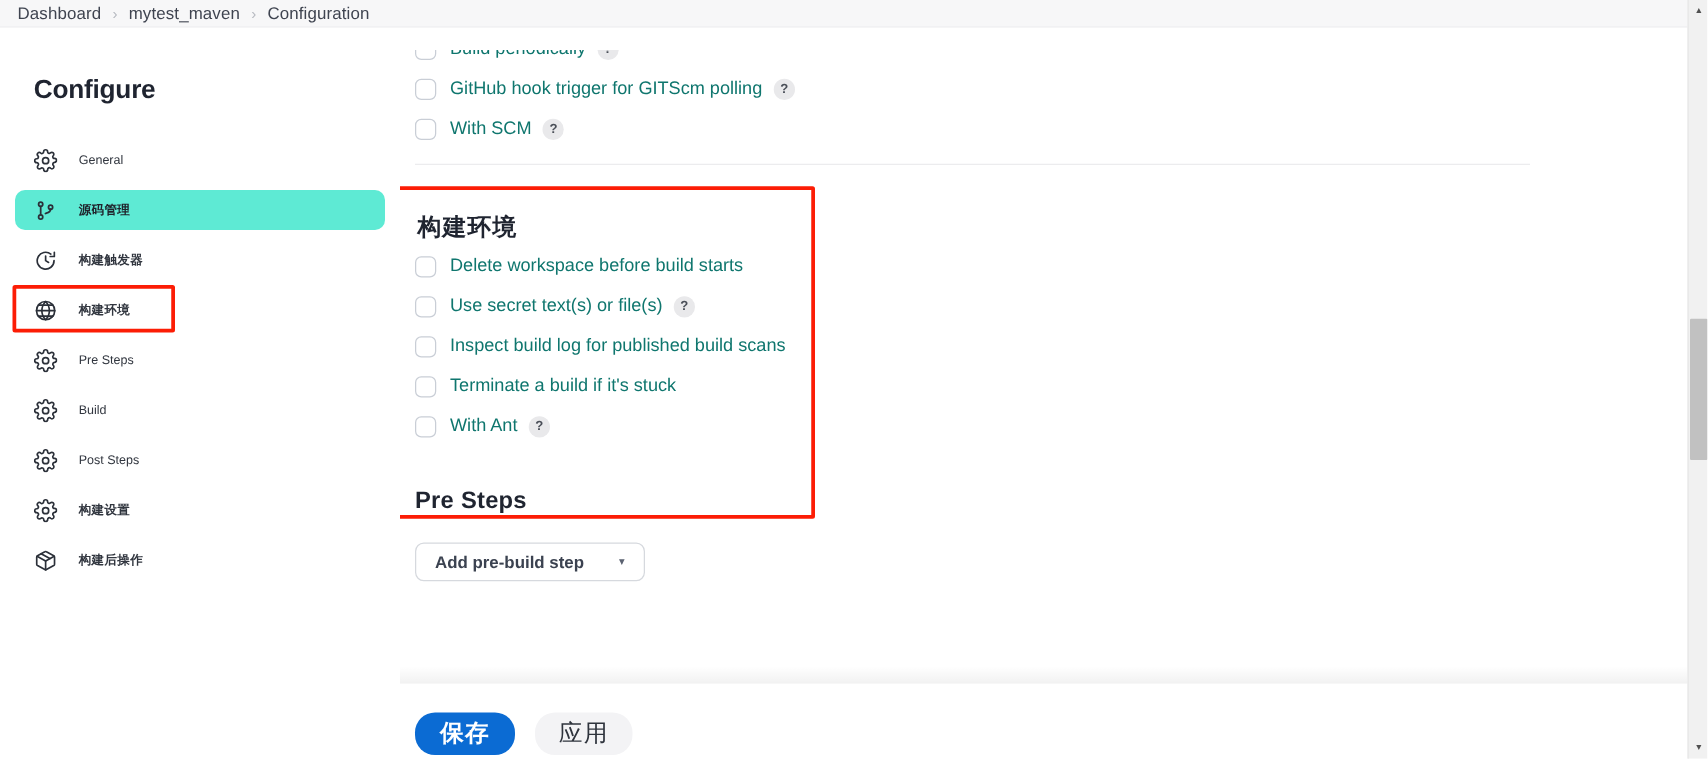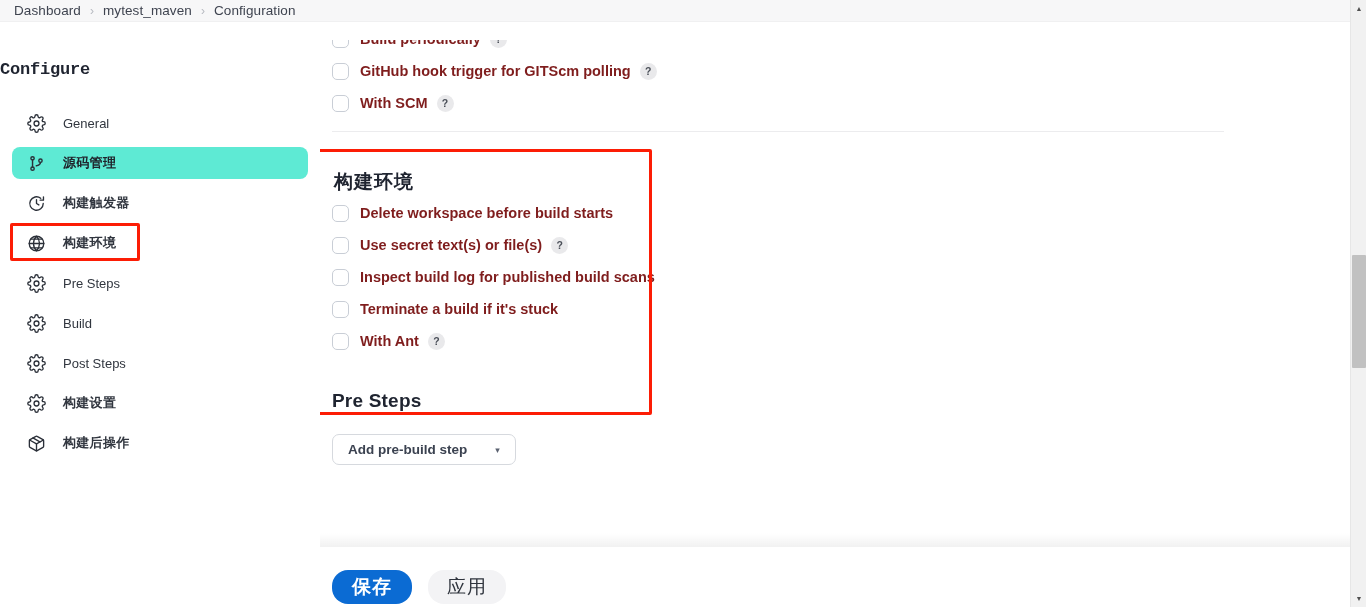--- a/index.html
+++ b/index.html
@@ -48,26 +48,26 @@
   }
 
   
   .sidebar {
     position: absolute; left: 0; top: 0;
     width: 320px; height: 567px;
     background: #ffffff;
     padding-top: 20px;
   }
   .side-title {
-    font-size: 17px;
+    font-size: 21px;
     font-weight: bold;
     color: #1f2430;
+    padding-left: 27px;
     letter-spacing: -.2px;
     margin-bottom: 28px;
-    font-family: Liberation Mono, monospace;
   }
   .side-list { padding: 0 12px; }
   .side-item {
     position: relative;
     display: flex; align-items: center;
     height: 32px;
     margin-bottom: 8px;
     padding-left: 14px;
     border-radius: 8px;
     cursor: pointer;
@@ -75,21 +75,21 @@
   .side-item.active { background: #5eead4; }
   .side-ico {
     width: 20px; height: 20px;
     flex: 0 0 20px;
     display: flex; align-items: center; justify-content: center;
     color: #2b3039;
   }
   .side-ico svg { display: block; }
   .side-label {
     margin-left: 17px;
-    font-size: 13px;
+    font-size: 10px;
     color: #31363f;
     white-space: nowrap;
   }
   .side-item.active .side-label { font-weight: bold; color: #20242c; }
   .side-item.cjk .side-label { font-weight: bold; letter-spacing: .3px; }
 
   
   .hl-side {
     position: absolute;
     left: -2px; top: -4px;
@@ -118,23 +118,22 @@
     width: 17px; height: 17px;
     flex: 0 0 17px;
     border: 1.6px solid #c9ced6;
     border-radius: 5px;
     background: #fff;
     cursor: pointer;
   }
   .cb-label {
     margin-left: 11px;
     font-size: 14.5px;
-    color: #7f1d1d;
+    color: #0f766e;
     white-space: nowrap;
-    font-weight: bold;
   }
   .help {
     display: inline-flex;
     align-items: center; justify-content: center;
     width: 17px; height: 17px;
     margin-left: 9px;
     border-radius: 50%;
     background: #e9e9eb;
     color: #4a4f58;
     font-size: 10.5px;

